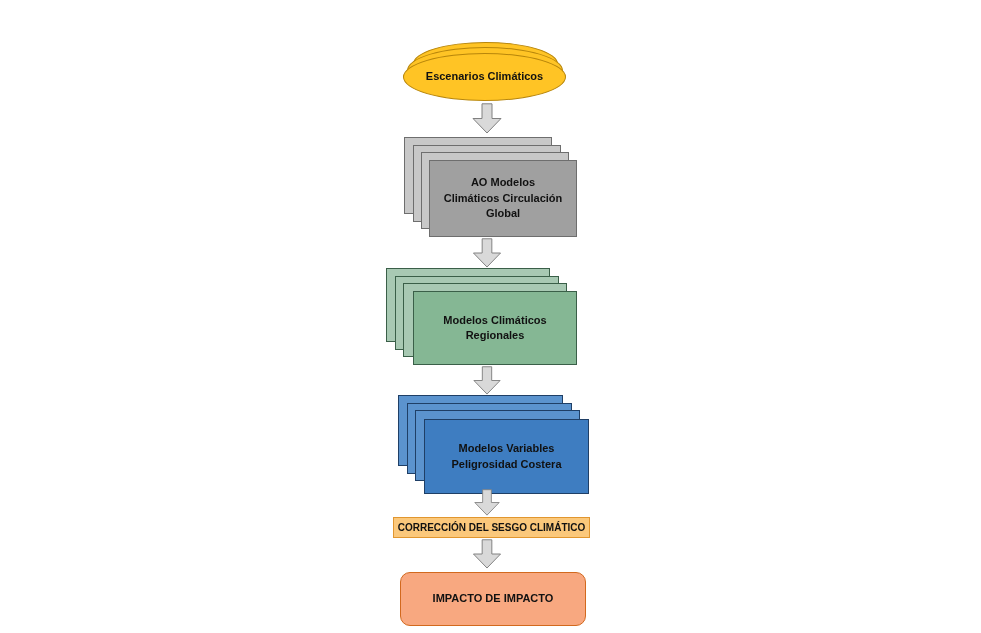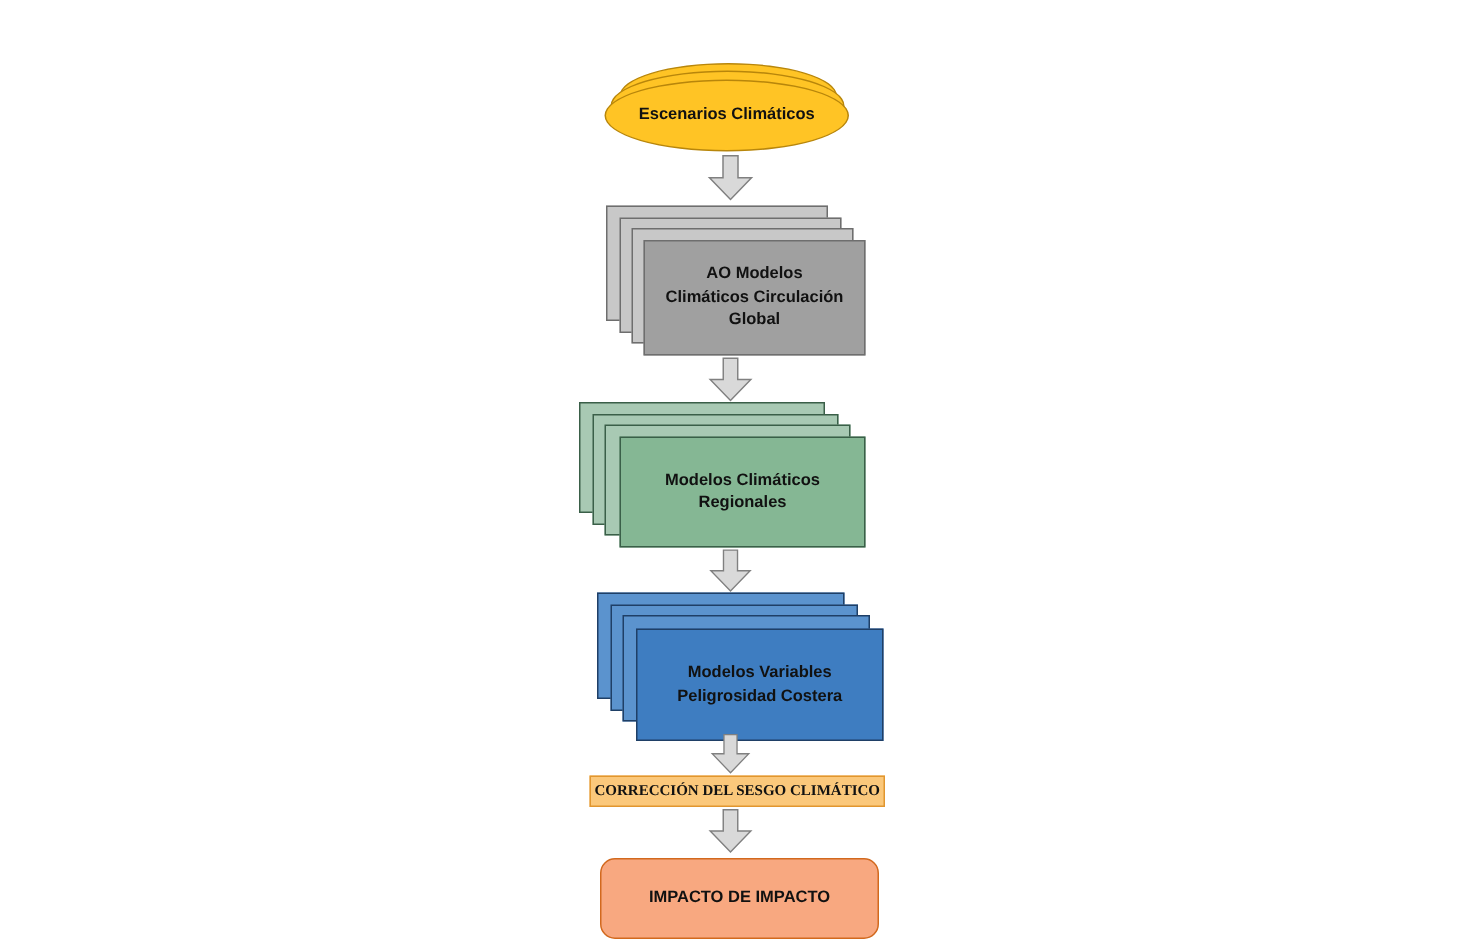--- a/index.html
+++ b/index.html
@@ -42,21 +42,21 @@
   .stack-green{left:386px;top:268px;width:195px;height:100px;}
   .stack-green .layer{width:164px;height:74px;background:var(--green-back);border-color:var(--green-border);}
   .stack-green .front{left:27px;top:23px;width:164px;height:74px;background:var(--green-fill);border-color:var(--green-border);}
   .stack-blue{left:398px;top:395px;width:195px;height:98px;}
   .stack-blue .layer{width:165px;height:71px;background:var(--blue-back);border-color:var(--blue-border);}
   .stack-blue .front{left:26px;top:24px;width:165px;height:75px;background:var(--blue-fill);border-color:var(--blue-border);}
   .l3{left:0;top:0;} .l2{left:9px;top:8px;} .l1{left:17px;top:15px;}
   
   .band{position:absolute;left:393px;top:517px;width:197px;height:21px;box-sizing:border-box;
     background:var(--band-fill);border:1px solid var(--band-border);display:flex;}
-  .band .label{font-size:10px;font-family:Liberation Serif, serif;}
+  .band .label{font-size:10px;}
   
   .impact{position:absolute;left:400px;top:572px;width:186px;height:54px;box-sizing:border-box;
     background:var(--impact-fill);border:1.5px solid var(--impact-border);border-radius:10px;display:flex;}
 </style>
 </head>
 <body>
 
 <div class="canvas">
 
   <div class="ellipse-group">

